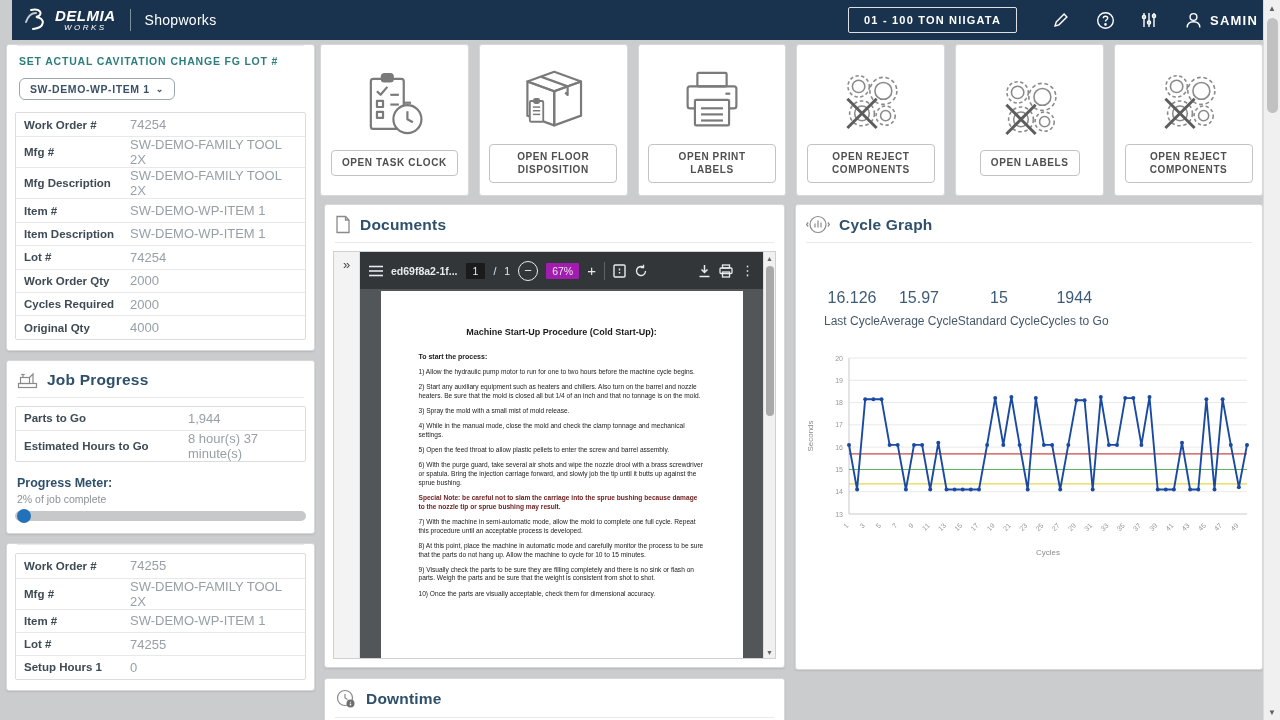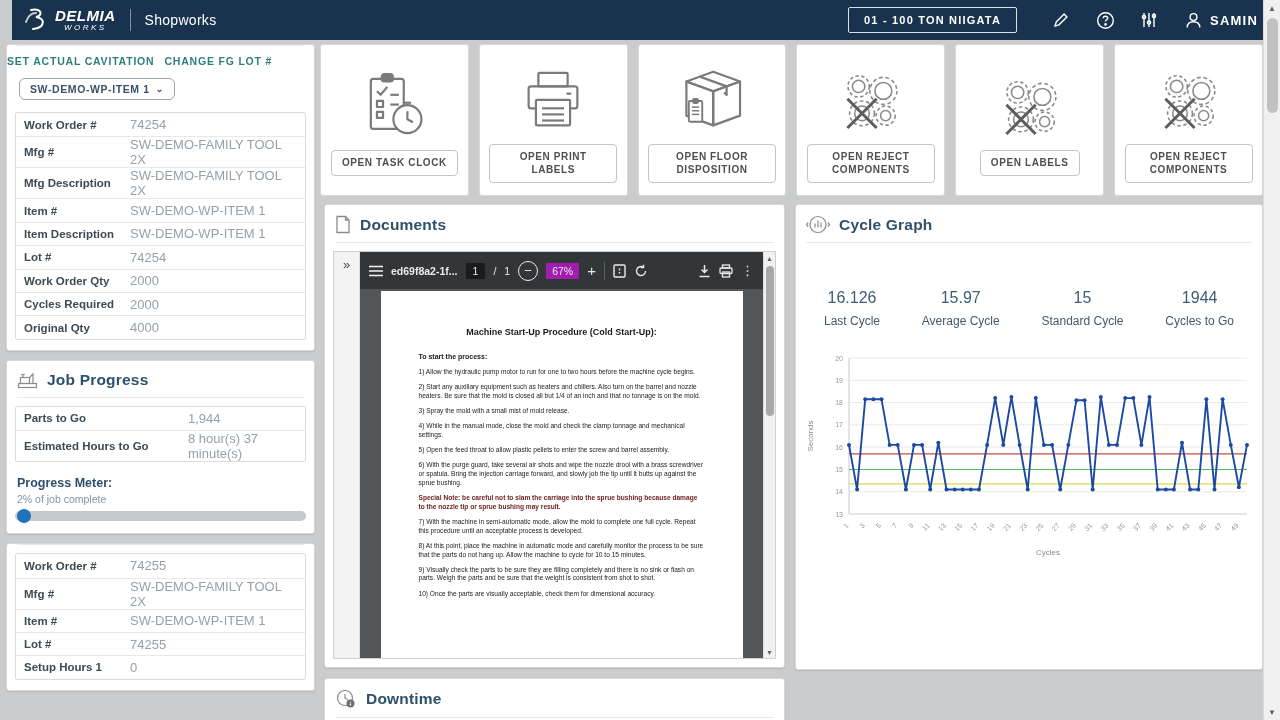--- a/index.html
+++ b/index.html
@@ -43,21 +43,21 @@
   
   .kv-table { margin:8px 8px 10px; border:1px solid #dcdcdc; border-radius:2px; background:#fff; }
   .kv-row { display:flex; align-items:center; min-height:23.4px; border-top:1px solid #e8e8e8; padding:0 8px; }
   .kv-row:first-child { border-top:none; }
   .kv-label { font-size:11.5px; font-weight:bold; color:#3e4a54; flex:0 0 auto; padding-right:6px; }
   .kv-value { font-size:13px; color:#97a0a7; }
 
   
   #left-col { position:absolute; left:6px; top:44px; width:309px; }
   #left-col .panel { margin-bottom:9px; }
-  .gji-links { display:flex; gap:10px; padding:9px 0 2px; }
+  .gji-links { display:flex; gap:4px; padding:9px 12px 2px; }
   .panel-link { font-size:10.5px; font-weight:bold; letter-spacing:.8px; color:#2e7d7d; text-decoration:none; cursor:pointer; }
   .item-dropdown { margin:9px 12px 4px; display:inline-flex; align-items:center; gap:6px; border:1px solid #9aa5ad;
                    border-radius:6px; background:#fff; padding:4px 10px; font-size:10.5px; font-weight:bold;
                    letter-spacing:.6px; color:#3a5068; cursor:pointer; font-family:inherit; }
   .item-dropdown .caret { font-size:9px; color:#3a5068; }
   .progress-label { font-size:12.5px; font-weight:bold; color:#2f506b; padding:4px 10px 0; }
   .progress-text { font-size:10.5px; color:#8a9299; padding:3px 10px 6px; }
   .progress-track { position:relative; margin:0 8px 12px; height:10px; border-radius:5px; background:#c7c8ca; }
   .progress-knob { position:absolute; top:-2px; width:14px; height:14px; border-radius:50%; background:#2272b9; }
 
@@ -96,21 +96,21 @@
   .pdf-step { font-size:6.6px; line-height:1.32; margin-bottom:6.5px; color:#222; }
   .pdf-note { font-size:6.6px; line-height:1.32; margin-bottom:6.5px; font-weight:bold; color:#6b1c1c; }
   .pdf-scrollbar { width:12px; background:#f1f1f1; border-left:1px solid #ddd; position:relative; }
   .pdf-scrollbar .arrow { position:absolute; left:0; width:11px; height:12px; font-size:7px; color:#666;
                           display:flex; align-items:center; justify-content:center; cursor:pointer; }
   .pdf-scrollbar .arrow.down { bottom:0; }
   .pdf-scroll-thumb { position:absolute; left:2px; top:14px; width:8px; height:150px; background:#a9a9a9; border-radius:4px; cursor:pointer; }
 
   
   #cycle-panel { position:absolute; left:795px; top:204px; width:468px; height:466px; }
-  .cg-stats { display:flex; justify-content:space-between; padding:0 28px; margin-top:46px; }
+  .cg-stats { display:flex; justify-content:flex-start; padding:0 28px; margin-top:46px; }
   .stat { text-align:center; }
   .stat-value { font-size:16px; color:#3d5c77; }
   .stat-label { font-size:12px; color:#45586a; margin-top:7px; }
   .cg-chart-wrap { margin-top:22px; display:flex; justify-content:center; }
   .tick { font-size:7px; fill:#979797; }
   .axis-label { font-size:8px; fill:#8a8a8a; }
 
   
   #downtime-panel { position:absolute; left:324px; top:678px; width:461px; height:70px; }
 
@@ -297,46 +297,46 @@
           <circle cx="43" cy="42" r="11.5" fill="#fff"></circle>
           <path d="M43 35.5 v6.5 l4.5 2.5"></path>
           <line x1="40" y1="28.5" x2="46" y2="28.5"></line>
         </svg>
       </div>
       <button class="card-btn">OPEN TASK CLOCK</button>
     </div>
     <div class="card">
       <div class="card-icon">
         <svg width="78" height="78" viewBox="0 0 64 64" fill="none" stroke="#7a7a7a" stroke-width="1.8" stroke-linejoin="round">
-          <rect x="20" y="9" width="24" height="11" rx="1"></rect>
-          <rect x="12" y="20" width="40" height="18" rx="2"></rect>
-          <line x1="43" y1="26" x2="47" y2="26"></line>
-          <rect x="18" y="31" width="28" height="21" rx="1" fill="#fff"></rect>
-          <line x1="23" y1="38" x2="41" y2="38"></line>
-          <line x1="23" y1="43" x2="41" y2="43"></line>
-          <line x1="23" y1="48" x2="41" y2="48"></line>
-        </svg>
-      </div>
-      <button class="card-btn">OPEN PRINT LABELS</button>
-    </div>
-    <div class="card">
-      <div class="card-icon">
-        <svg width="78" height="78" viewBox="0 0 64 64" fill="none" stroke="#7a7a7a" stroke-width="1.8" stroke-linejoin="round">
           <path d="M33 8 L55 16 L33 24 L11 16 Z"></path>
           <path d="M11 16 L33 24 L33 52 L11 44 Z"></path>
           <path d="M55 16 L33 24 L33 52 L55 44 Z"></path>
           <path d="M22 12 L44 20 L44 27 L42 25"></path>
           <rect x="13" y="32" width="11" height="17" rx="1" fill="#fff" stroke-width="1.5"></rect>
           <rect x="16.5" y="30.5" width="4" height="3" rx="1"></rect>
           <line x1="15.5" y1="37" x2="21.5" y2="37" stroke-width="1.2"></line>
           <line x1="15.5" y1="40" x2="21.5" y2="40" stroke-width="1.2"></line>
           <line x1="15.5" y1="43" x2="21.5" y2="43" stroke-width="1.2"></line>
         </svg>
       </div>
       <button class="card-btn">OPEN FLOOR DISPOSITION</button>
+    </div>
+    <div class="card">
+      <div class="card-icon">
+        <svg width="78" height="78" viewBox="0 0 64 64" fill="none" stroke="#7a7a7a" stroke-width="1.8" stroke-linejoin="round">
+          <rect x="20" y="9" width="24" height="11" rx="1"></rect>
+          <rect x="12" y="20" width="40" height="18" rx="2"></rect>
+          <line x1="43" y1="26" x2="47" y2="26"></line>
+          <rect x="18" y="31" width="28" height="21" rx="1" fill="#fff"></rect>
+          <line x1="23" y1="38" x2="41" y2="38"></line>
+          <line x1="23" y1="43" x2="41" y2="43"></line>
+          <line x1="23" y1="48" x2="41" y2="48"></line>
+        </svg>
+      </div>
+      <button class="card-btn">OPEN PRINT LABELS</button>
     </div>
     <div class="card">
       <div class="card-icon">
         <svg width="72" height="72" viewBox="0 0 64 64" fill="none" stroke="#8a8a8a" stroke-width="1.4">
           <circle cx="21" cy="19" r="9.5" stroke-dasharray="3 2.2"></circle>
           <circle cx="21" cy="19" r="5.5"></circle>
           <circle cx="43" cy="23" r="12" stroke-dasharray="3.4 2.4"></circle>
           <circle cx="43" cy="23" r="7.5"></circle>
           <circle cx="24" cy="43" r="11" stroke-dasharray="3.2 2.3"></circle>
           <circle cx="24" cy="43" r="6.5"></circle>

